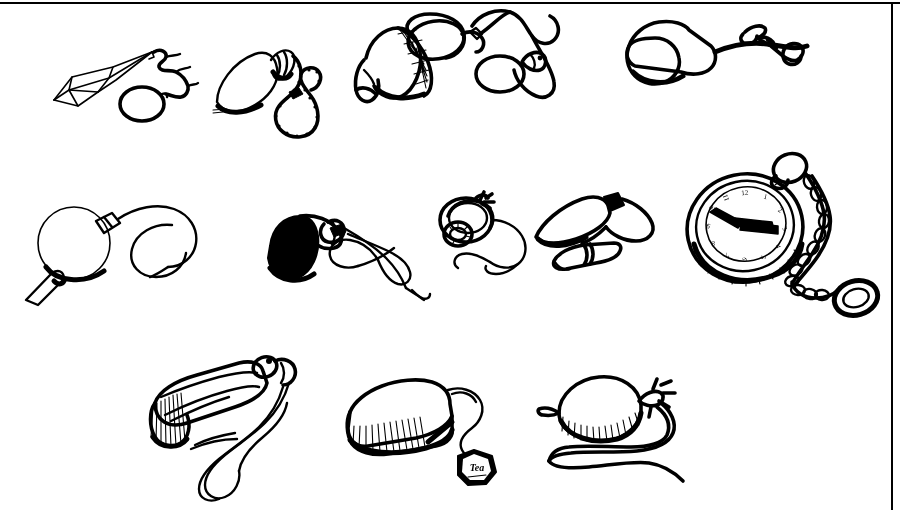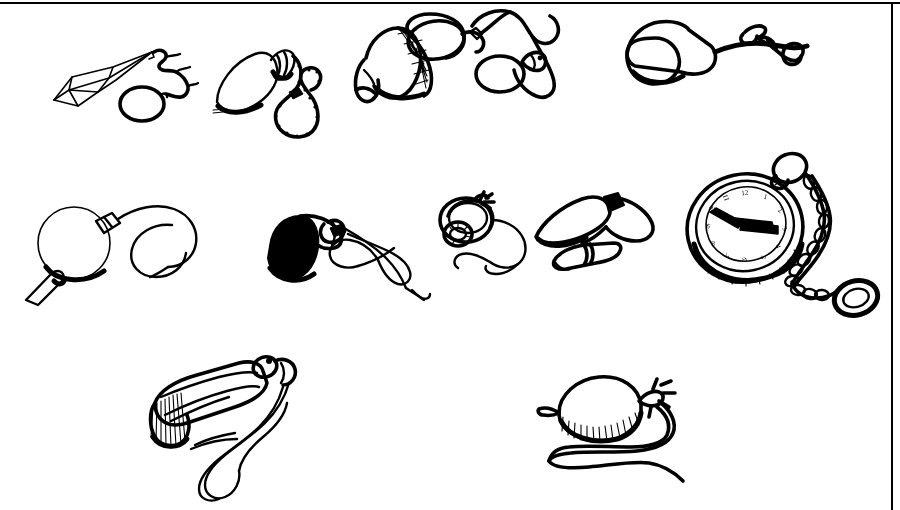--- a/index.html
+++ b/index.html
@@ -424,20 +424,45 @@
       <g>
         <path class="ink med" d="M154 38 C150 52, 142 66, 130 78 C118 90, 102 100, 90 110 C78 120, 70 130, 70 140 C70 150, 80 156, 90 152 C100 148, 106 136, 104 126"></path>
         <path class="ink med" d="M148 42 C144 56, 136 70, 124 82 C112 94, 96 104, 84 114 C72 124, 64 134, 64 144 C64 154, 74 158, 84 154"></path>
         <path class="ink med" d="M104 126 C106 114, 116 102, 128 92 C140 82, 150 70, 152 58"></path>
         <path class="ink med" d="M60 100 C72 94, 88 90, 100 88"></path>
         <path class="ink med" d="M56 104 C70 98, 88 94, 102 94"></path>
       </g>
     </svg>
   </div>
 
+  <div class="fig" style="left:340px; top:368px;">
+    <svg width="200" height="130" viewBox="0 0 200 130">
+      <g>
+        <path class="ink thick" d="M10 44 C14 34, 26 24, 42 18 C58 12, 78 10, 92 14 C104 18, 110 26, 110 36 L112 48 C108 58, 94 66, 76 70 L28 78 C16 80, 8 72, 8 60 Z"></path>
+        <path class="ink thick" d="M10 44 C6 52, 6 66, 12 76 C18 84, 32 88, 48 86 L96 78 C108 76, 114 68, 112 58 L112 48"></path>
+        <g class="hair">
+          <path d="M14 58 L13 76 M20 58 L19 80 M26 58 L26 82 M32 57 L33 83 M38 56 L40 84 M44 55 L47 84 M50 54 L54 84 M56 53 L60 83 M62 52 L67 82 M68 51 L73 81 M74 50 L79 80 M80 49 L85 79"></path>
+        </g>
+        <path class="ink fat" d="M10 72 C22 86, 56 88, 86 80 C100 76, 110 70, 112 62"></path>
+        <path class="ink fat" d="M88 74 L112 54"></path>
+      </g>
+      <g>
+        <path class="ink med" d="M108 22 C120 18, 134 22, 140 32 C146 42, 140 54, 132 60 C124 66, 118 74, 122 82 C126 90, 136 92, 142 88"></path>
+        <path class="ink med" d="M112 26 C122 22, 132 26, 136 34"></path>
+      </g>
+      <g>
+        <path class="ink-fill" stroke-width="2" d="M118 88 L134 82 L152 88 L156 104 L146 116 L128 117 L118 107 Z"></path>
+        <path d="M123 91 L134 86 L148 91 L151 103 L144 112 L130 112 L122 104 Z" fill="#ffffff" stroke="none"></path>
+        <text class="tagtext" x="137" y="103" text-anchor="middle">Tea</text>
+        <g class="hair">
+          <path d="M128 109 L146 107"></path>
+        </g>
+      </g>
+    </svg>
+  </div>
 
   <div class="fig" style="left:535px; top:365px;">
     <svg width="200" height="125" viewBox="0 0 200 125">
       <g>
         <path class="ink thick" d="M24 48 C24 30, 42 14, 64 12 C86 10, 104 22, 106 40 C108 58, 92 74, 70 76 C48 78, 24 66, 24 48 Z"></path>
         <g class="hair">
           <path d="M28 52 L27 66 M34 56 L33 70 M40 58 L39 73 M46 60 L46 75 M52 61 L52 76 M58 62 L59 77 M64 62 L65 77 M70 61 L72 76 M76 60 L78 75 M82 58 L85 73 M88 55 L91 70 M94 52 L98 66 M100 48 L104 60"></path>
         </g>
         <path class="ink fat" d="M26 56 C34 72, 58 80, 82 74 C96 70, 104 60, 106 48"></path>
       </g>

